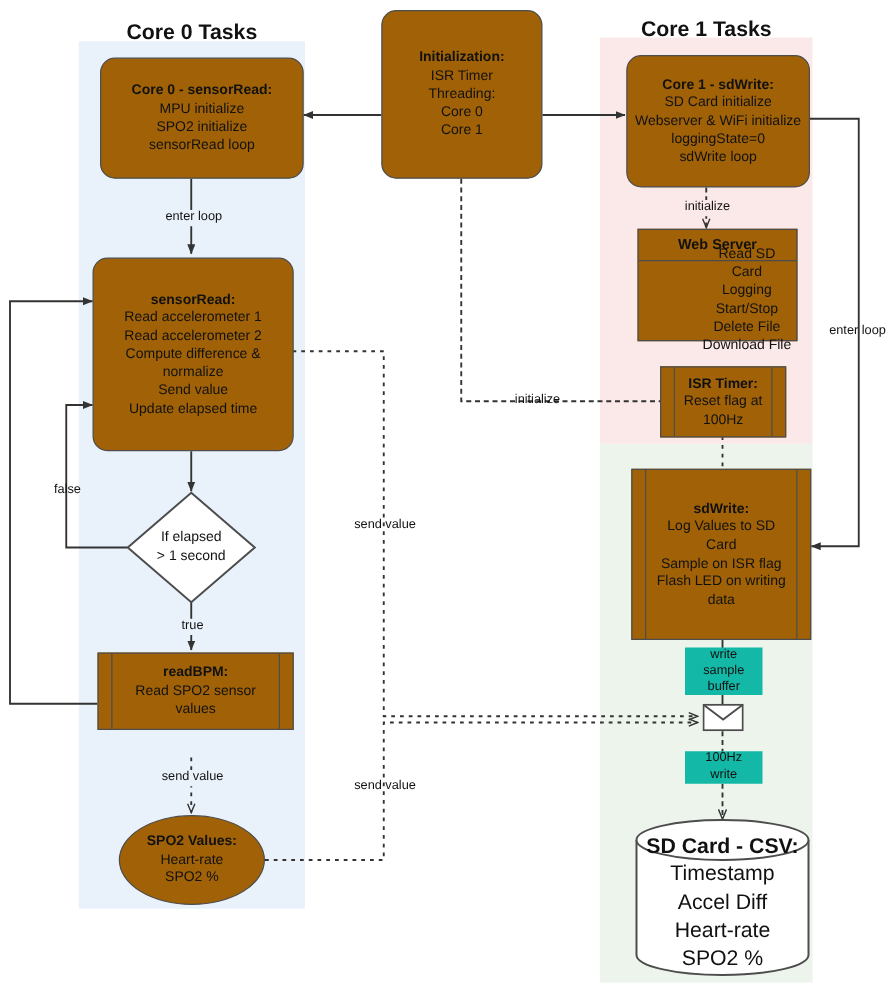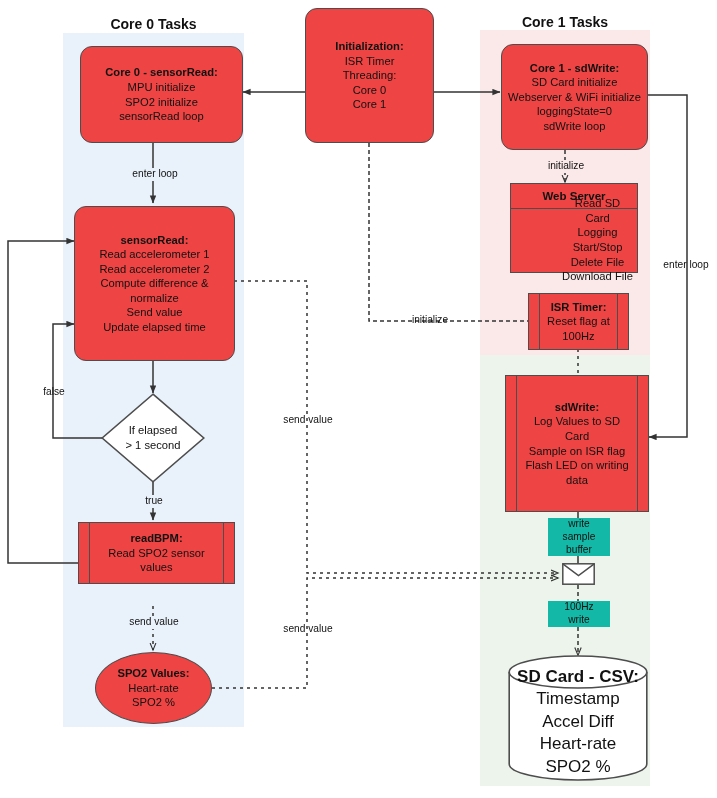--- a/index.html
+++ b/index.html
@@ -1,22 +1,22 @@
 <!DOCTYPE html>
 <html><head>
 <meta charset="utf-8">
 <style>
   html,body{margin:0;padding:0;background:#ffffff;}
   body{font-family:"Liberation Sans", sans-serif;}
   #canvas{position:relative;width:717px;height:798px;background:#ffffff;overflow:hidden;}
   svg#wires{position:absolute;left:0;top:0;width:717px;height:798px;}
   .lane{position:absolute;}
-  .lane-title{position:absolute;font-size:14px;font-weight:bold;color:#111111;text-align:center;white-space:nowrap;}
+  .lane-title{position:absolute;font-size:17px;font-weight:bold;color:#111111;text-align:center;white-space:nowrap;}
   .node{position:absolute;box-sizing:border-box;display:flex;align-items:center;justify-content:center;
-        text-align:center;background:#ef4444;border:1.6px solid #4d4d4d;color:#111111;font-size:11.2px;line-height:1.30;}
+        text-align:center;background:#a16207;border:1.6px solid #4d4d4d;color:#111111;font-size:11.2px;line-height:1.30;}
   .node .inner{padding:0 4px;width:100%;}
   .node b{font-weight:bold;display:block;}
   .rounded{border-radius:12px;}
   .predef::before,.predef::after{content:"";position:absolute;top:0;bottom:0;width:0;border-left:1.6px solid #4d4d4d;}
   .predef::before{left:10px;}
   .predef::after{right:10px;}
   .split-head{position:absolute;left:0;right:0;top:0;height:24px;border-bottom:1.6px solid #4d4d4d;
                display:flex;align-items:center;justify-content:center;font-weight:bold;font-size:11.5px;}
   .split-body{position:absolute;left:0;right:0;top:24px;bottom:0;display:flex;align-items:center;justify-content:center;padding-left:47px;}
   .diamond{position:absolute;display:flex;align-items:center;justify-content:center;}

